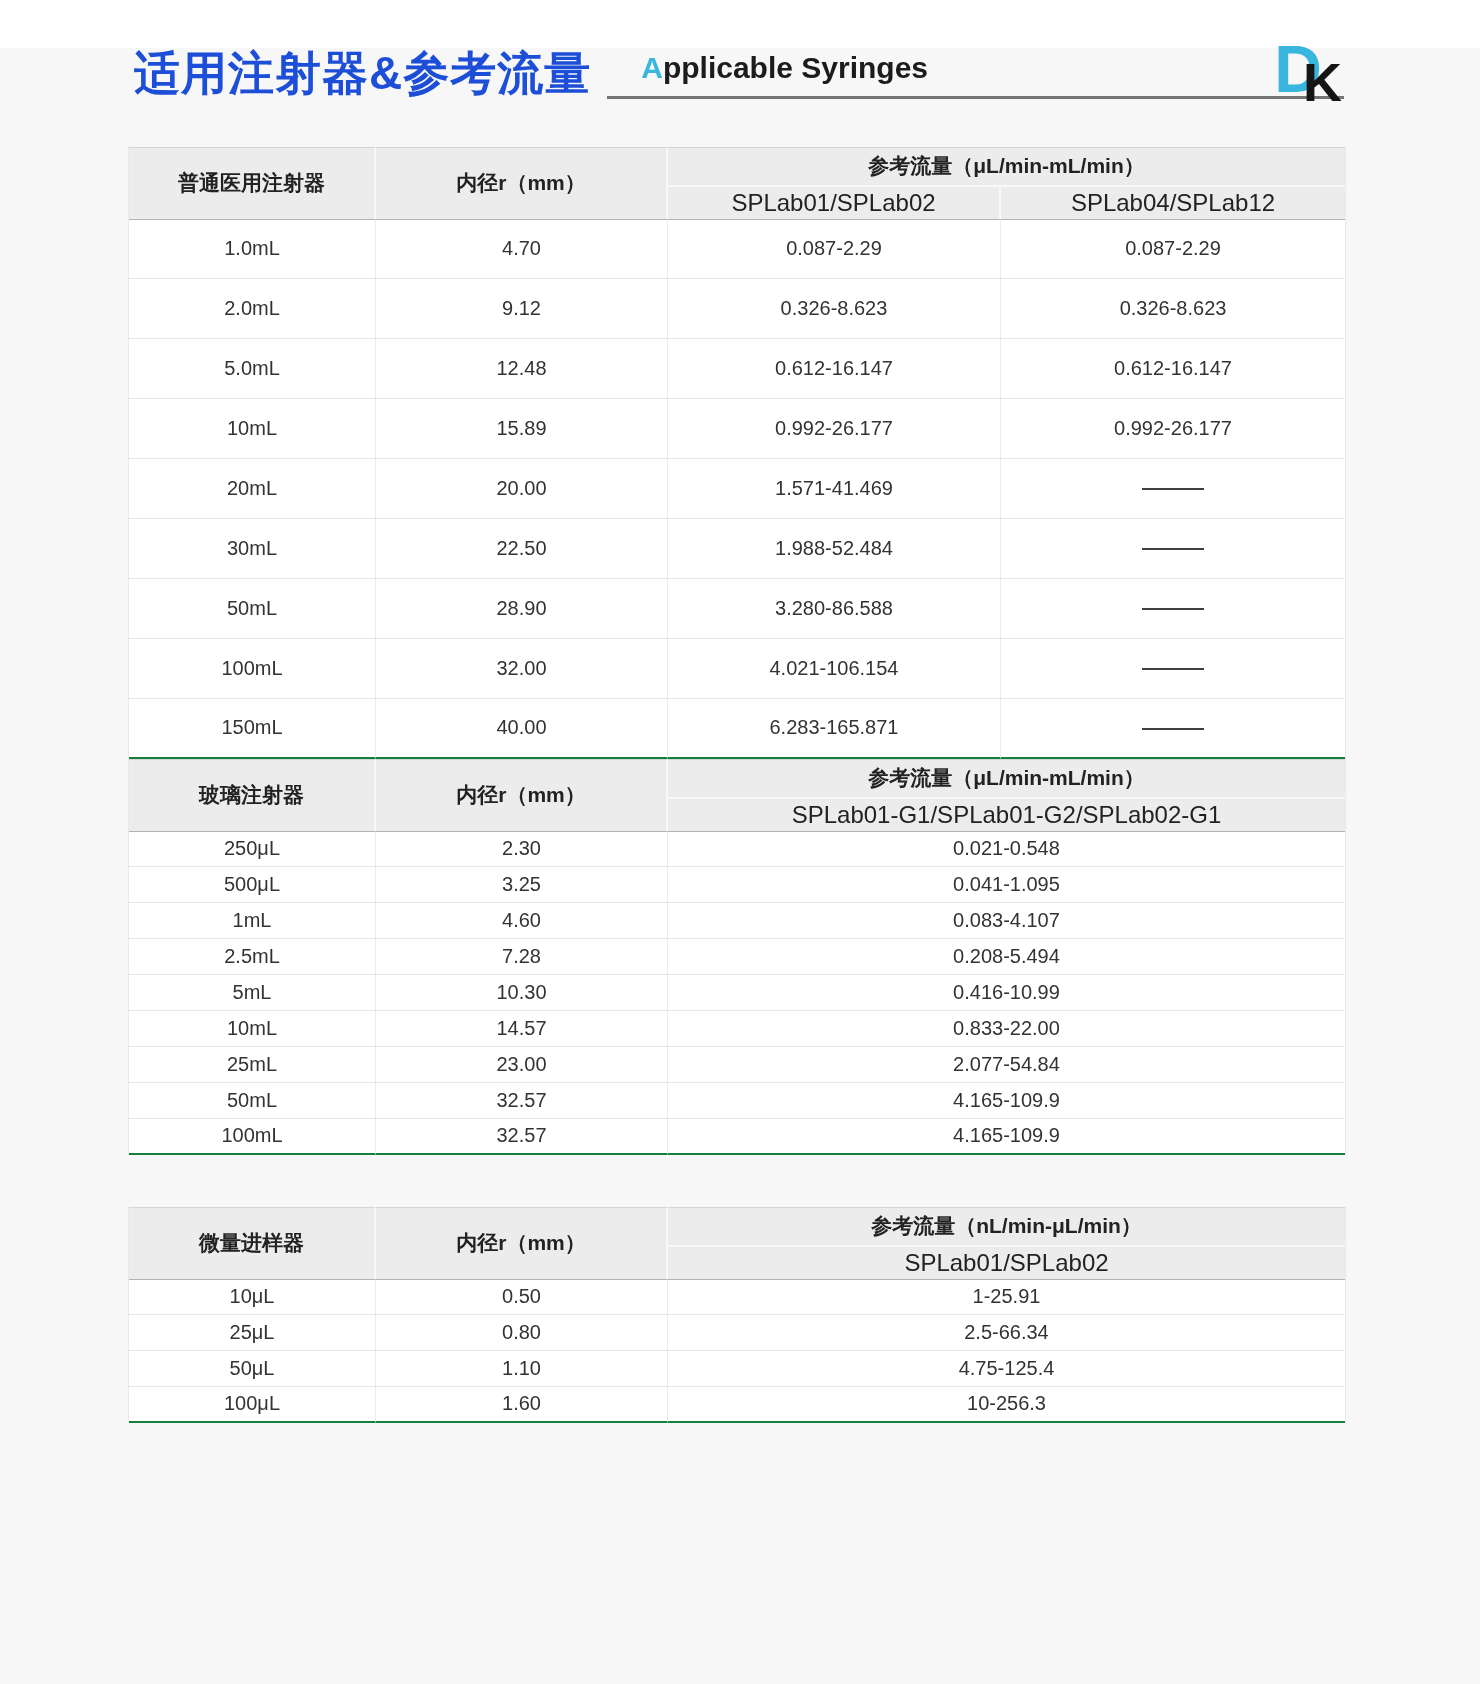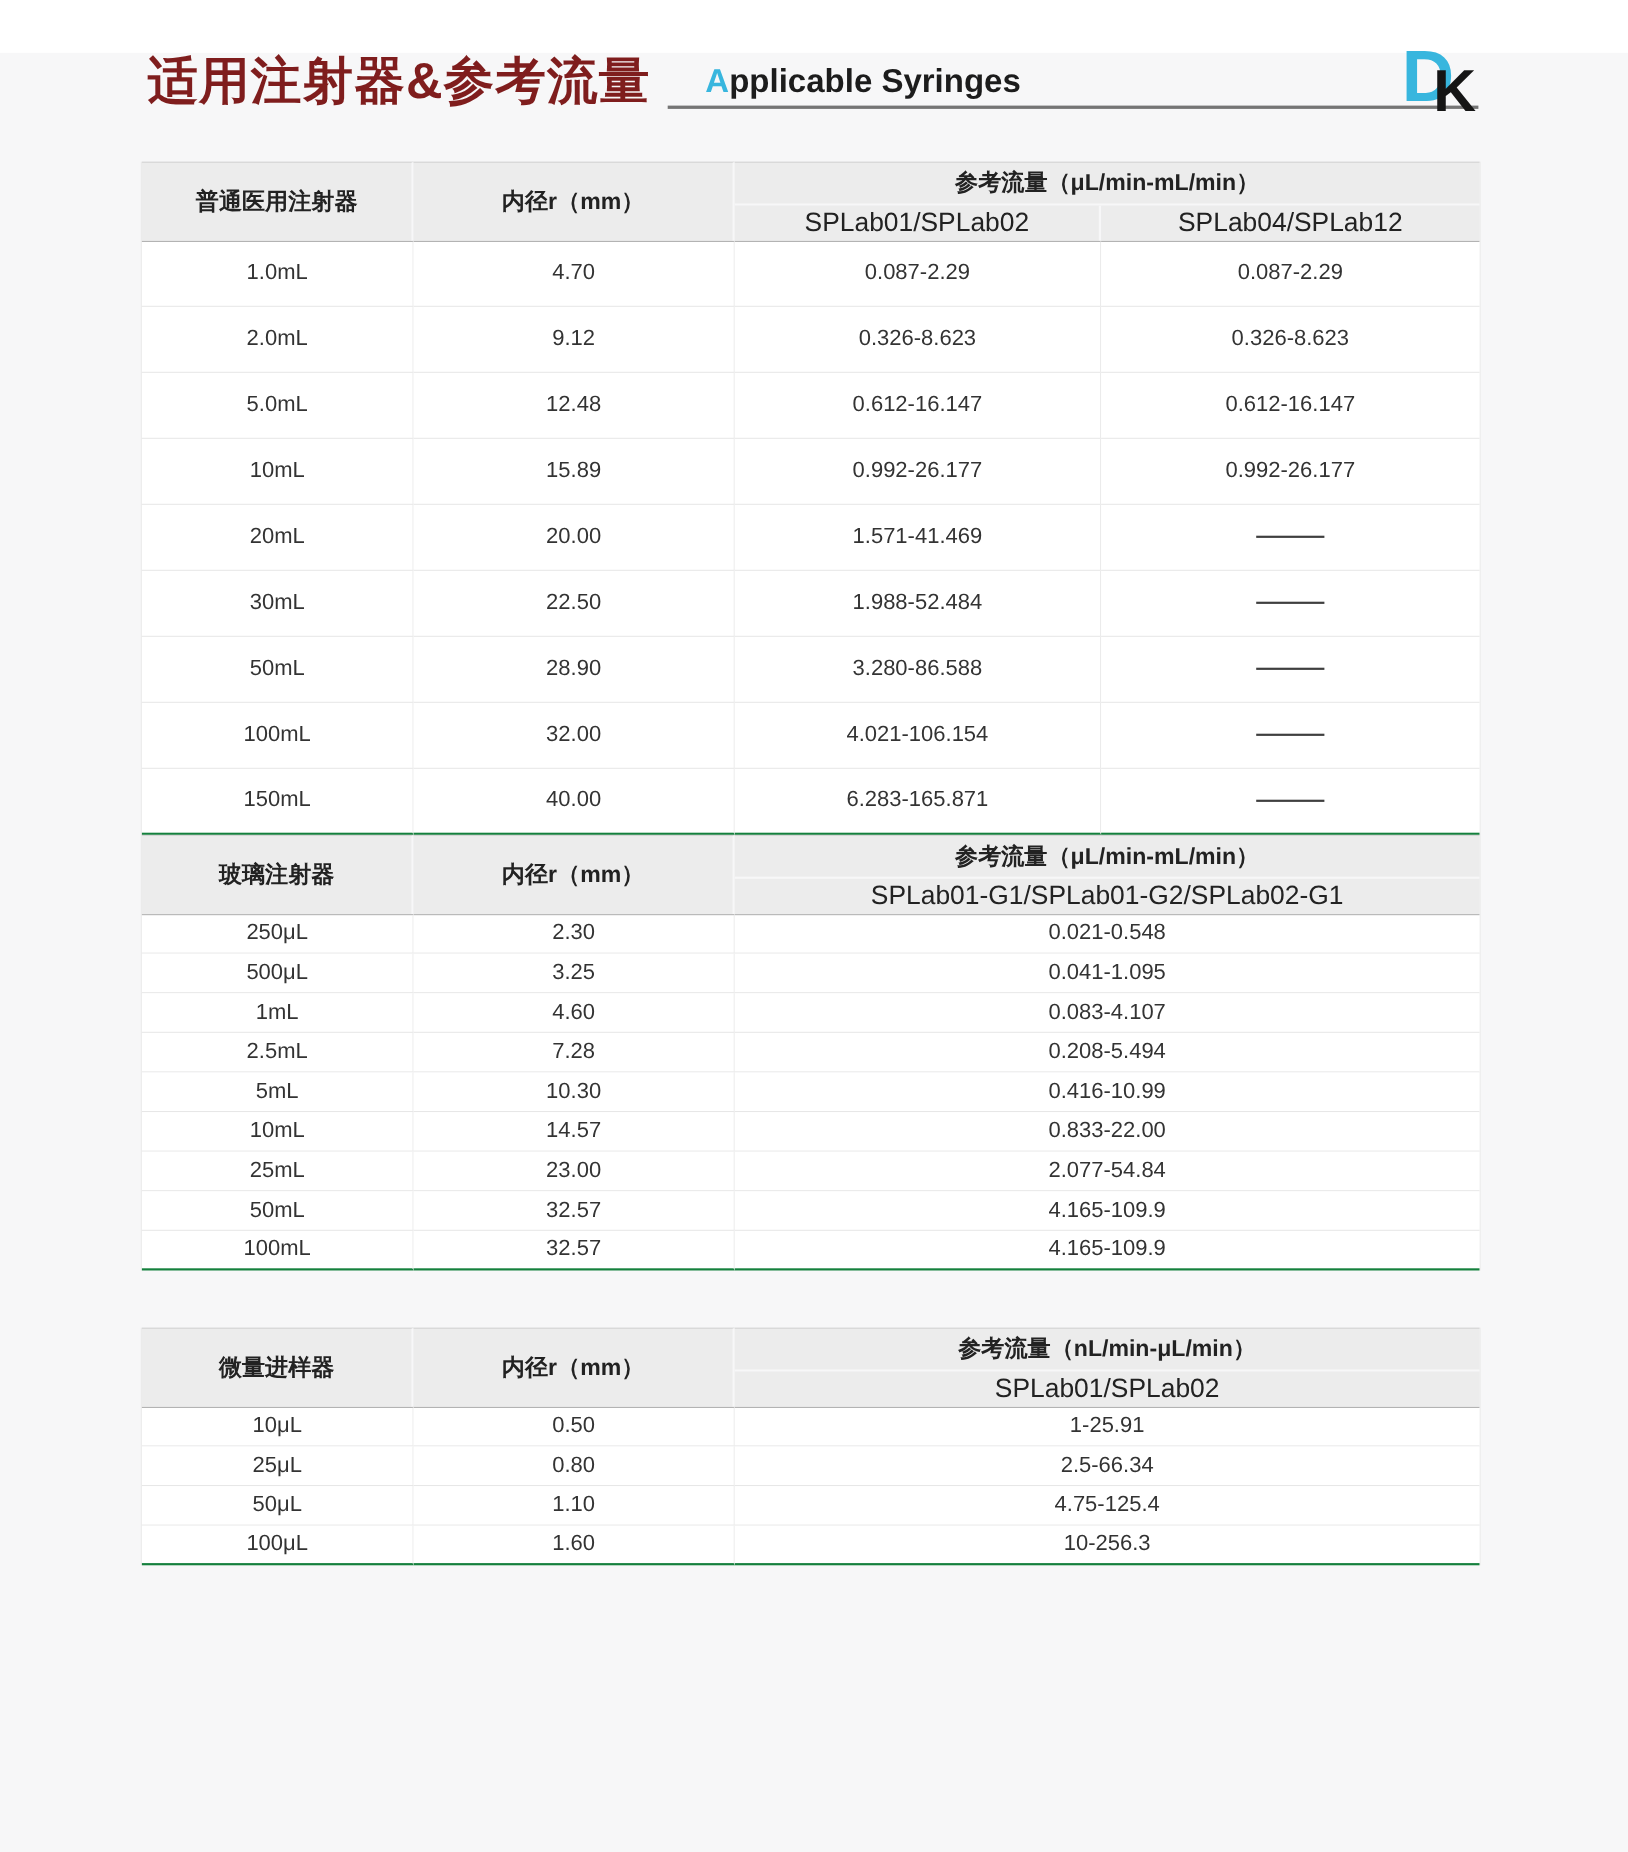--- a/index.html
+++ b/index.html
@@ -15,25 +15,25 @@
   
   .page-header {
     position: relative;
     margin: 34px 136px 0 128px;
     width: 1216px;
     display: flex; align-items: flex-end;
   }
   .title-zh {
     margin: 0; padding: 14px 0 0 6px;
     font-size: 46px; line-height: 1.1; font-weight: 900;
-    letter-spacing: 1px; color: #7f1d1d; white-space: nowrap;
+    letter-spacing: 1px; color: #1d4ed8; white-space: nowrap;
   }
   .header-right {
     flex: 1; margin-left: 16px;
-    display: flex; justify-content: space-between; align-items: flex-end;
+    display: flex; justify-content: space-between; align-items: center;
     border-bottom: 3px solid #757575;
   }
   .title-en {
     margin: 0 0 4px 34px;
     font-size: 30px; font-weight: 700; color: #1c1c1c;
     letter-spacing: 0; white-space: nowrap;
   }
   .title-en .accent { color: #38b6de; }
   .logo { line-height: 0.78; white-space: nowrap; padding-right: 2px; }
   .logo-d { font-size: 66px; font-weight: 800; color: #38b6de; letter-spacing: -2px; }

